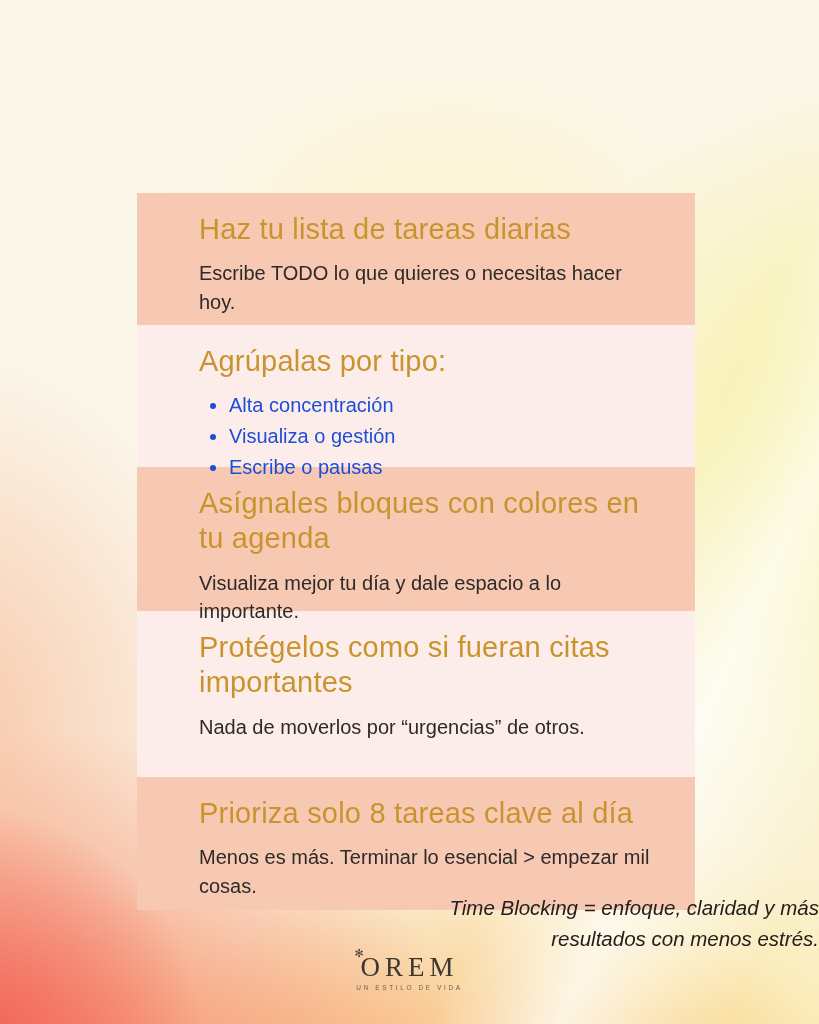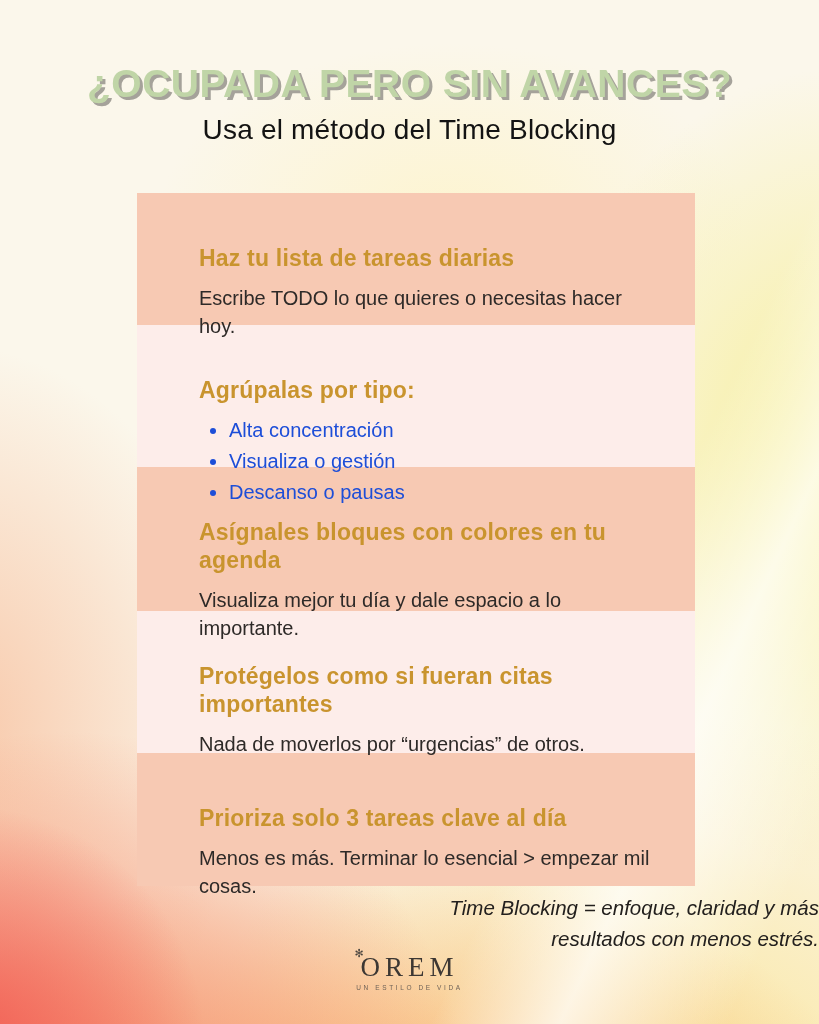--- a/index.html
+++ b/index.html
@@ -50,30 +50,29 @@
   }
 
   
   .cards { position: absolute; top: 193px; left: 137px; width: 558px; }
   .card { width: 100%; padding: 19px 40px 0 62px; }
   .card.salmon { background: #f7c9b3; }
   .card.blush  { background: #fdedea; }
   .card.s1 { height: 132px; }
   .card.s2 { height: 142px; }
   .card.s3 { height: 144px; }
-  .card.s4 { height: 142px; }
+  .card.s4 { height: 166px; }
   .card.s5 { height: 133px; }
 
   .card-heading {
-    font-size: 23px;
-    font-weight: 700;
+    font-size: 29px;
+    font-weight: 400;
     color: #c9942e;
     line-height: 1.22;
     letter-spacing: 0.2px;
-    margin-top: 32px;
   }
   .card-body {
     margin-top: 12px;
     font-size: 20px;
     color: #2e2a28;
     line-height: 1.42;
   }
   .card-bullets {
     margin: 13px 0 0 0;
     padding-left: 30px;
@@ -120,53 +119,49 @@
     letter-spacing: 2.6px;
     color: #6f6257;
     text-transform: uppercase;
   }
 </style>
 </head>
 <body>
 
 <div class="poster">
 
-  <div class="hero">
-    <div class="hero-title">¿OCUPADA PERO SIN AVANCES?</div>
-    <div class="hero-subtitle">Usa el método del Time Blocking</div>
-  </div>
 
   <div class="cards">
 
     <div class="card salmon s1">
       <div class="card-heading">Haz tu lista de tareas diarias</div>
       <div class="card-body">Escribe TODO lo que quieres o necesitas hacer hoy.</div>
     </div>
 
     <div class="card blush s2">
       <div class="card-heading">Agrúpalas por tipo:</div>
       <ul class="card-bullets">
         <li>Alta concentración</li>
         <li>Visualiza o gestión</li>
-        <li>Descanso o pausas</li>
+        <li>Escribe o pausas</li>
       </ul>
     </div>
 
     <div class="card salmon s3">
       <div class="card-heading">Asígnales bloques con colores en tu agenda</div>
       <div class="card-body">Visualiza mejor tu día y dale espacio a lo importante.</div>
     </div>
 
     <div class="card blush s4">
       <div class="card-heading">Protégelos como si fueran citas importantes</div>
       <div class="card-body">Nada de moverlos por “urgencias” de otros.</div>
     </div>
 
     <div class="card salmon s5">
-      <div class="card-heading">Prioriza solo 3 tareas clave al día</div>
+      <div class="card-heading">Prioriza solo 8 tareas clave al día</div>
       <div class="card-body">Menos es más. Terminar lo esencial &gt; empezar mil cosas.</div>
     </div>
 
   </div>
 
   <div class="closing">
     <div class="closing-line">Time Blocking = enfoque, claridad y más</div>
     <div class="closing-line">resultados con menos estrés.</div>
   </div>
 

